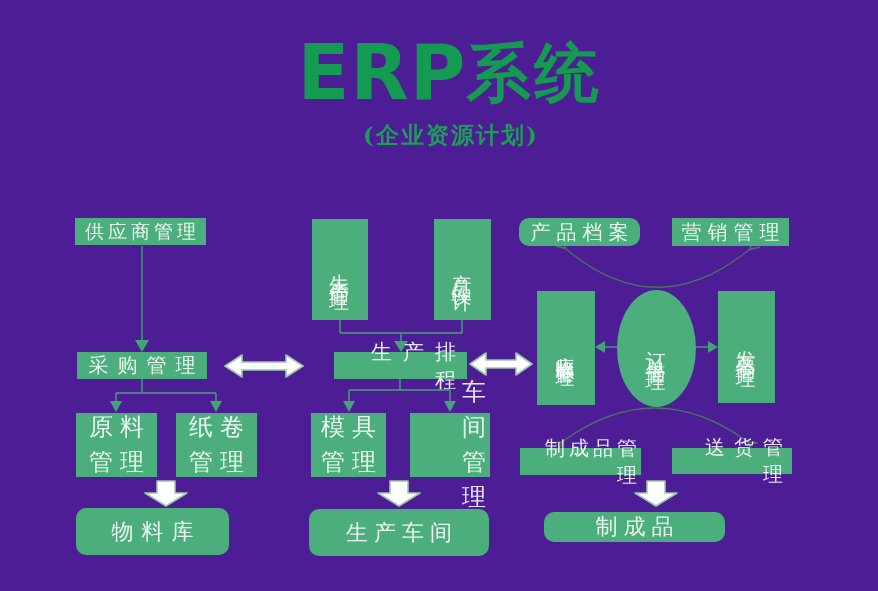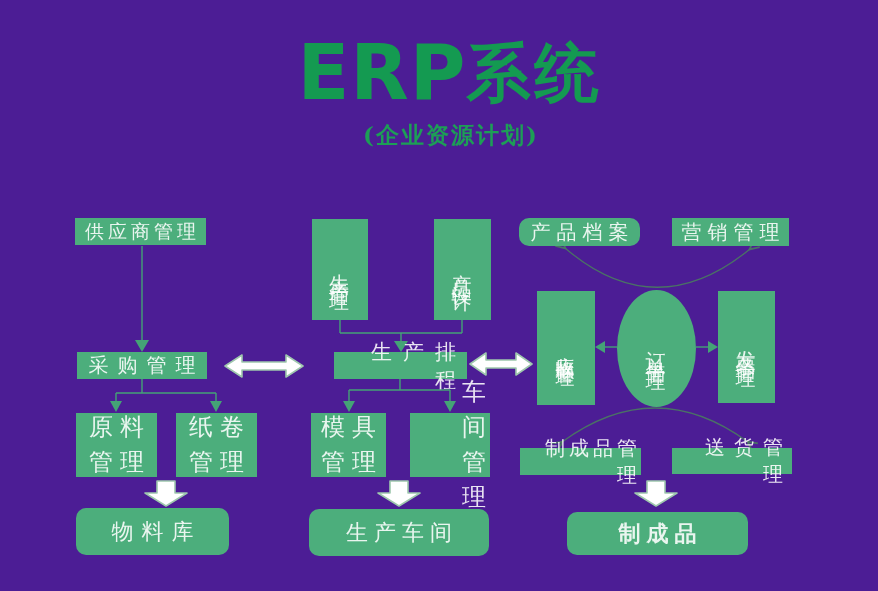--- a/index.html
+++ b/index.html
@@ -174,17 +174,17 @@
   </div>
 
   <div class="node h1line" style="left:520px;top:448px;width:121px;height:27px;letter-spacing:4px;text-indent:4px;">
     <span>制成品管理</span>
   </div>
 
   <div class="node h1line" style="left:672px;top:448px;width:120px;height:26px;letter-spacing:9px;text-indent:9px;">
     <span>送货管理</span>
   </div>
 
-  <div class="node big round" style="left:567px;top:512px;width:181px;height:43px;letter-spacing:6px;text-indent:6px;font-weight:bold;">
+  <div class="node big round" style="left:544px;top:512px;width:181px;height:30px;letter-spacing:6px;text-indent:6px;">
     <span>制成品</span>
   </div>
 
 </div>
 
 </body></html>

